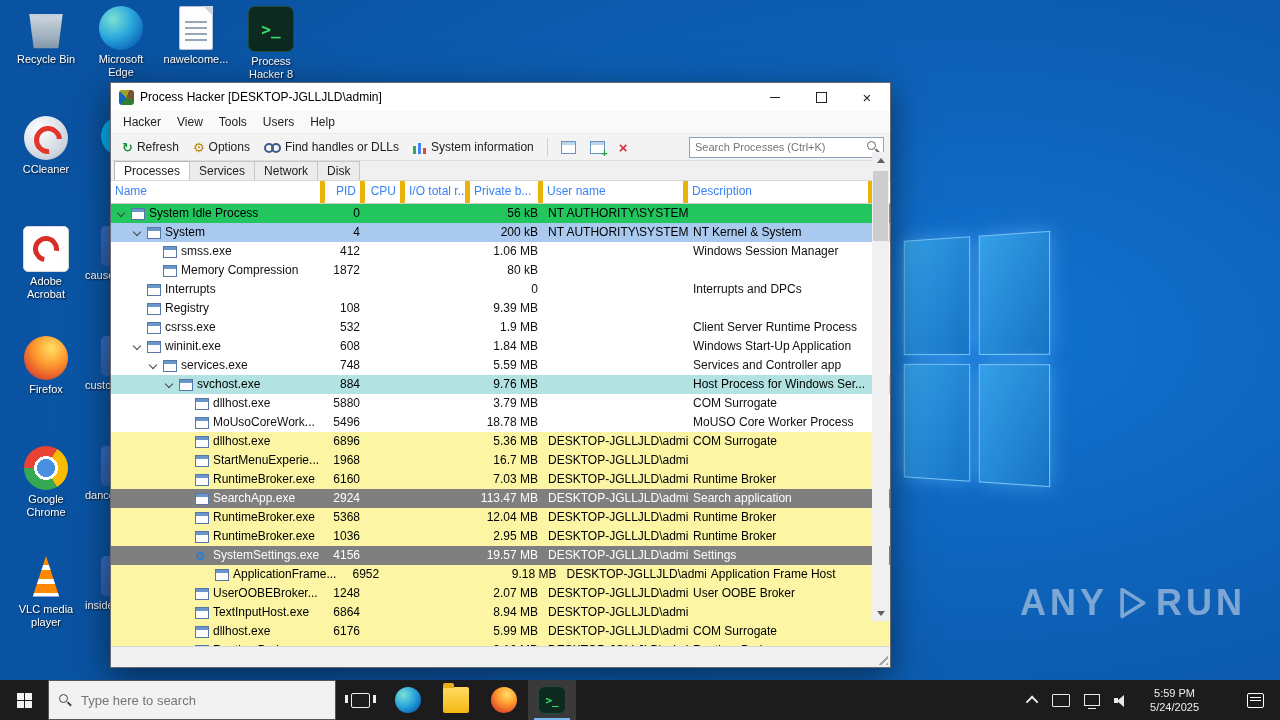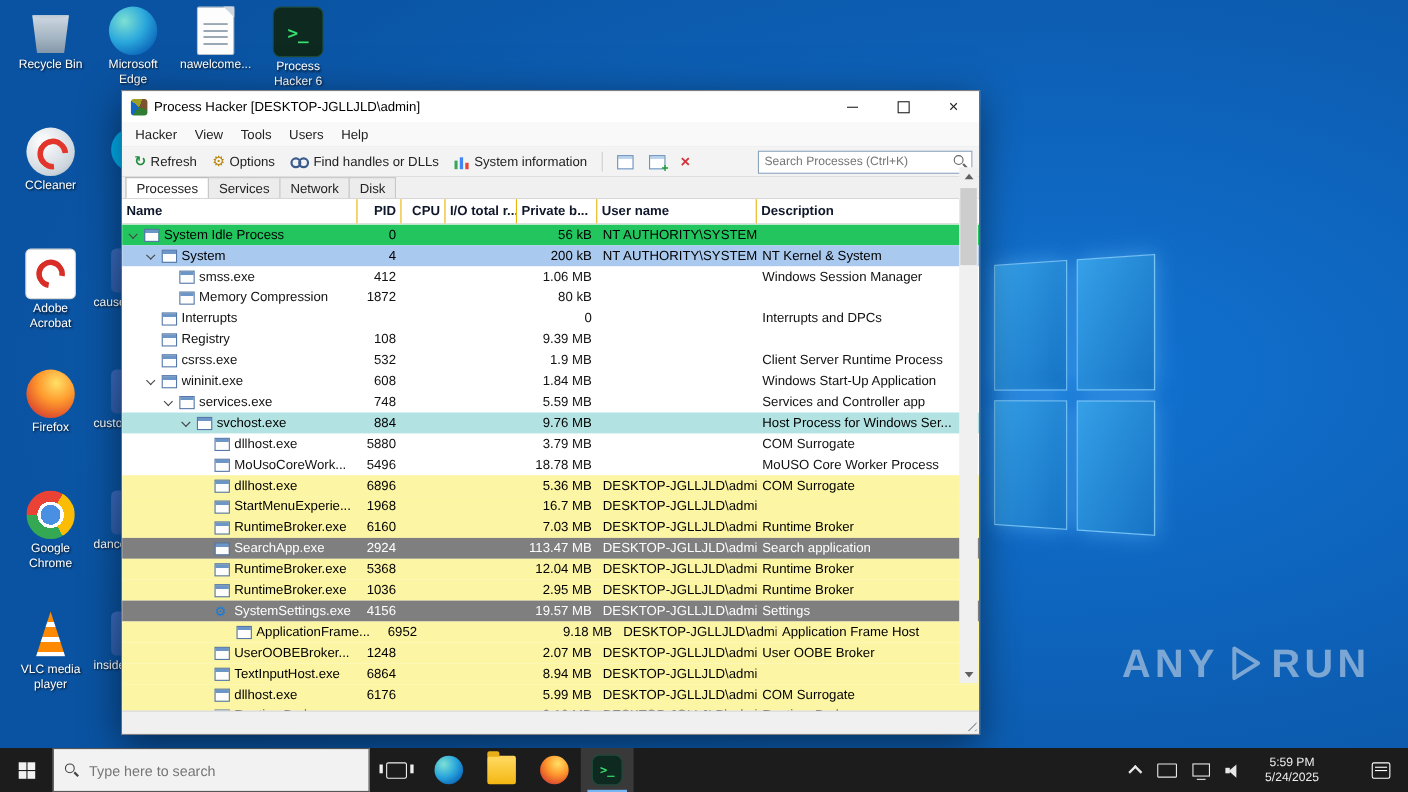--- a/index.html
+++ b/index.html
@@ -80,22 +80,22 @@
   .searchwrap{margin-left:auto;position:relative;}
   .searchwrap input{width:168px;height:17px;border:1px solid #8aa4bd;font-size:11px;padding:1px 20px 1px 5px;
     font-family:inherit;color:#333;}
   .mag{position:absolute;right:5px;top:4px;width:12px;height:12px;}
   .mag::before{content:'';position:absolute;left:0;top:0;width:7px;height:7px;border:1.5px solid #666;border-radius:50%;}
   .mag::after{content:'';position:absolute;left:8px;top:9px;width:5px;height:1.5px;background:#666;transform:rotate(45deg);}
   .tabbar{height:19px;background:#f0f0f0;border-bottom:1px solid #d6d6d6;display:flex;align-items:flex-end;padding-left:3px;}
   .tab{padding:2px 9px;font-size:12px;color:#222;border:1px solid #c8c8c8;border-bottom:none;background:#ececec;margin-right:-1px;}
   .tab.sel{background:#fff;border-color:#b5b5b5;}
   .hdr{height:22px;display:flex;border-bottom:1px solid #d0d0d0;background:#fff;}
-  .hcell{display:inline-block;line-height:21px;padding:0 4px;box-sizing:border-box;border-right:1px solid #eab308;
-    color:#0f172a;white-space:nowrap;overflow:hidden;font-weight:bold;}
+  .hcell{display:inline-block;line-height:21px;padding:0 4px;box-sizing:border-box;border-right:5px solid #eab308;
+    color:#3b82f6;white-space:nowrap;overflow:hidden;}
   .rows{height:447px;overflow:hidden;background:#fff;}
   .prow{display:flex;height:19px;line-height:19px;white-space:nowrap;}
   .cell{display:inline-block;box-sizing:border-box;padding:0 5px;overflow:hidden;white-space:nowrap;}
   .name-cell{display:flex;align-items:center;padding-right:2px;}
   .tchev{width:5px;height:5px;border-right:1.6px solid #444;border-bottom:1.6px solid #444;
     transform:rotate(45deg);margin:0 7px 2px 1px;flex:none;}
   .tspace{width:14px;flex:none;}
   .picon{width:14px;height:12px;flex:none;border:1px solid #5578a8;box-sizing:border-box;
     background:linear-gradient(180deg,#6d96c8 0 3px,#fdfdfd 3px);margin-right:4px;}
   .gicon{width:14px;flex:none;color:#1a7ad4;font-size:12px;margin-right:4px;line-height:12px;}
@@ -160,21 +160,21 @@
       <div class="dicon icon-edge" style="left: 85px; top: 6px;">
         <div class="art art-edge"></div>
         <div class="ilabel">Microsoft Edge</div>
       </div>
       <div class="dicon icon-textfile" style="left: 160px; top: 6px;">
         <div class="art art-textfile"></div>
         <div class="ilabel">nawelcome...</div>
       </div>
       <div class="dicon icon-ph" style="left: 235px; top: 6px;">
         <div class="art art-ph"></div>
-        <div class="ilabel">Process Hacker 6</div>
+        <div class="ilabel">Process Hacker 8</div>
       </div>
       <div class="dicon icon-ccleaner" style="left: 10px; top: 116px;">
         <div class="art art-ccleaner"></div>
         <div class="ilabel">CCleaner</div>
       </div>
       <div class="dicon icon-skype" style="left: 85px; top: 116px;">
         <div class="art art-skype"></div>
         <div class="ilabel"></div>
       </div>
       <div class="dicon icon-acrobat" style="left: 10px; top: 226px;">

